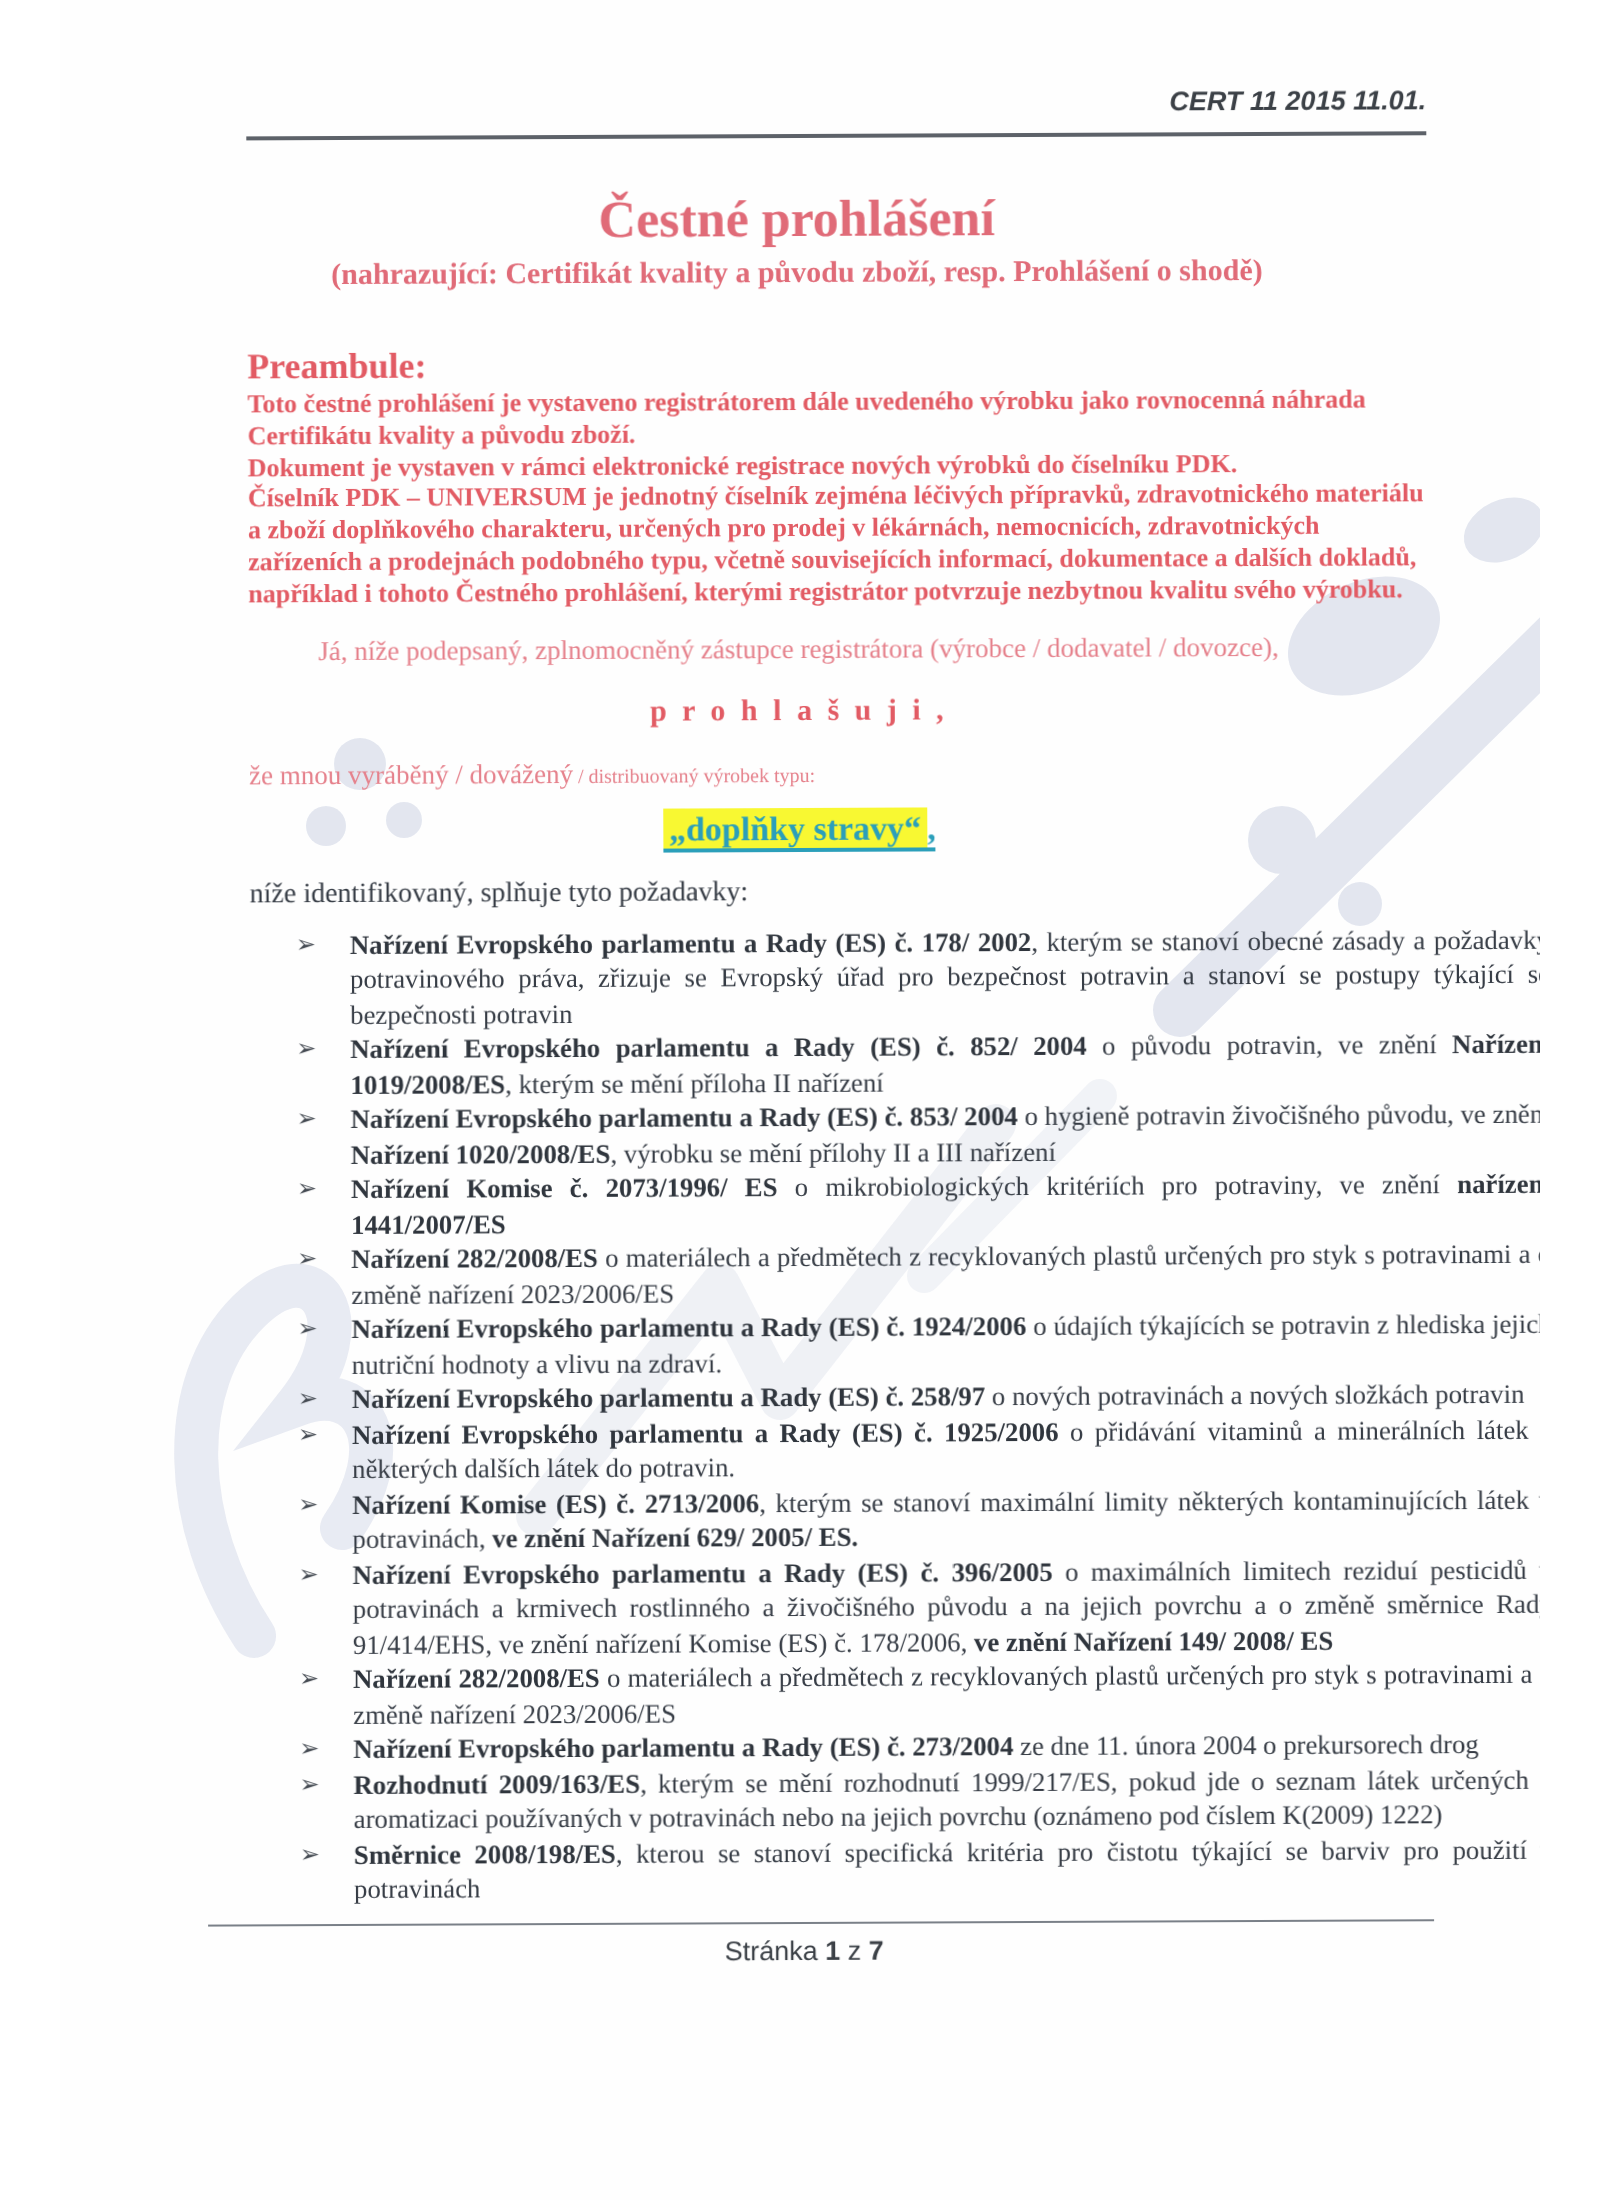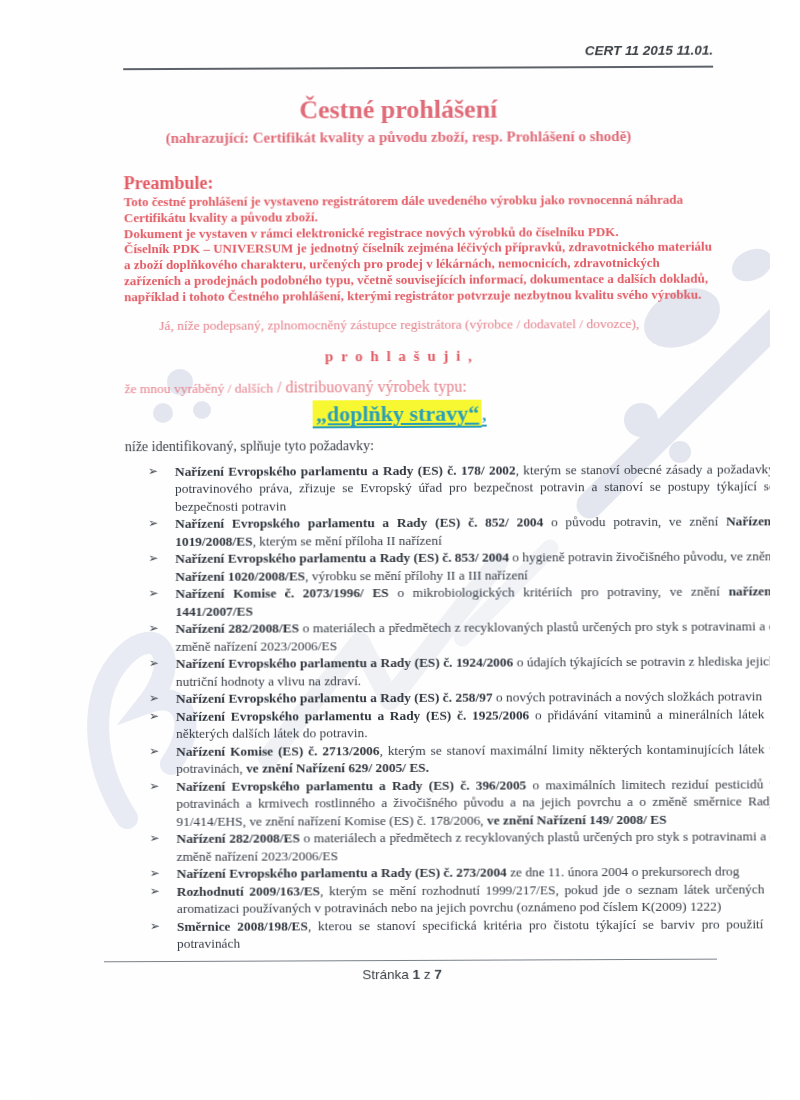--- a/index.html
+++ b/index.html
@@ -21,25 +21,25 @@
     margin:26px 0 0 0;font-size:26px;line-height:30px;font-weight:bold;color:#e06b78;
   }
   .subtitle{margin:3px 0 0 0;font-size:15px;line-height:19px;font-weight:bold;color:#e06b78;}
   
   .preamble-heading{margin-top:25px;font-size:18px;line-height:21px;font-weight:bold;color:#e25b64;}
   .preamble p{margin:0;font-size:13px;line-height:15.8px;font-weight:bold;color:#e25b64;}
   
   .intro{margin:12px 0 0 0;font-size:13.5px;line-height:17px;color:#e5808b;}
   .verb{margin:14px 0 0 0;font-size:15px;line-height:19px;font-weight:bold;letter-spacing:2px;color:#e25b64;}
   .product-line{margin:12px 0 0 0;font-size:13.5px;line-height:17px;color:#e5808b;}
-  .product-line .tail{font-size:16px;}
+  .product-line .tail{font-size:10px;}
   .product-type-row{margin:6px 0 0 0;}
   .product-type-row .hl{
-    background:#f8f832;color:#2b9fba;font-weight:bold;font-size:22px;line-height:24px;
-    padding:1px 3px 0 3px;border-bottom:2px solid #2b9fba;text-decoration:underline;
+    background:#f8f832;color:#2b9fba;font-weight:bold;font-size:17px;line-height:24px;
+    padding:1px 3px 0 3px;border-bottom:2px solid #2b9fba;
   }
   .product-type-row .trail{
     color:#2b9fba;font-weight:bold;font-size:17px;border-bottom:2px solid #2b9fba;
   }
   .follow{margin:11px 0 0 0;font-size:14px;line-height:18px;color:#363c45;}
   
   .req-list{list-style:none;margin:7px 0 0 23px;padding:0;width:627px;}
   .req-list li{
     position:relative;padding-left:27px;text-align:justify;
     font-size:13.4px;line-height:17.5px;color:#363c45;
@@ -90,21 +90,21 @@
     <div class="preamble">
       <div class="preamble-heading">Preambule:</div>
       <p>Toto čestné prohlášení je vystaveno registrátorem dále uvedeného výrobku jako rovnocenná náhrada Certifikátu kvality a původu zboží.</p>
       <p>Dokument je vystaven v rámci elektronické registrace nových výrobků do číselníku PDK.</p>
       <p>Číselník PDK – UNIVERSUM je jednotný číselník zejména léčivých přípravků, zdravotnického materiálu a zboží doplňkového charakteru, určených pro prodej v lékárnách, nemocnicích, zdravotnických zařízeních a prodejnách podobného typu, včetně souvisejících informací, dokumentace a dalších dokladů, například i tohoto Čestného prohlášení, kterými registrátor potvrzuje nezbytnou kvalitu svého výrobku.</p>
     </div>
 
     <p class="intro ctr">Já, níže podepsaný, zplnomocněný zástupce registrátora (výrobce / dodavatel / dovozce),</p>
     <p class="verb ctr">p r o h l a š u j i ,</p>
 
-    <p class="product-line"><span>že mnou vyráběný / dalších</span><span class="tail"> / distribuovaný výrobek typu:</span></p>
+    <p class="product-line"><span>že mnou vyráběný / dovážený</span><span class="tail"> / distribuovaný výrobek typu:</span></p>
 
     <p class="product-type-row ctr"><span class="hl">„doplňky stravy“</span><span class="trail">,</span></p>
 
     <p class="follow">níže identifikovaný, splňuje tyto požadavky:</p>
 
     <ul class="req-list">
         <li><span class="marker">➢</span><span><span class="b">Nařízení Evropského parlamentu a Rady (ES) č. 178/ 2002</span><span>, kterým se stanoví obecné zásady a požadavky potravinového práva, zřizuje se Evropský úřad pro bezpečnost potravin a stanoví se postupy týkající se bezpečnosti potravin</span></span></li>
         <li><span class="marker">➢</span><span><span class="b">Nařízení Evropského parlamentu a Rady (ES) č. 852/ 2004</span><span> o původu potravin, ve znění </span><span class="b">Nařízení 1019/2008/ES</span><span>, kterým se mění příloha II nařízení</span></span></li>
         <li><span class="marker">➢</span><span><span class="b">Nařízení Evropského parlamentu a Rady (ES) č. 853/ 2004</span><span> o hygieně potravin živočišného původu, ve znění </span><span class="b">Nařízení 1020/2008/ES</span><span>, výrobku se mění přílohy II a III nařízení</span></span></li>
         <li><span class="marker">➢</span><span><span class="b">Nařízení Komise č. 2073/1996/ ES</span><span> o mikrobiologických kritériích pro potraviny, ve znění </span><span class="b">nařízení 1441/2007/ES</span></span></li>

